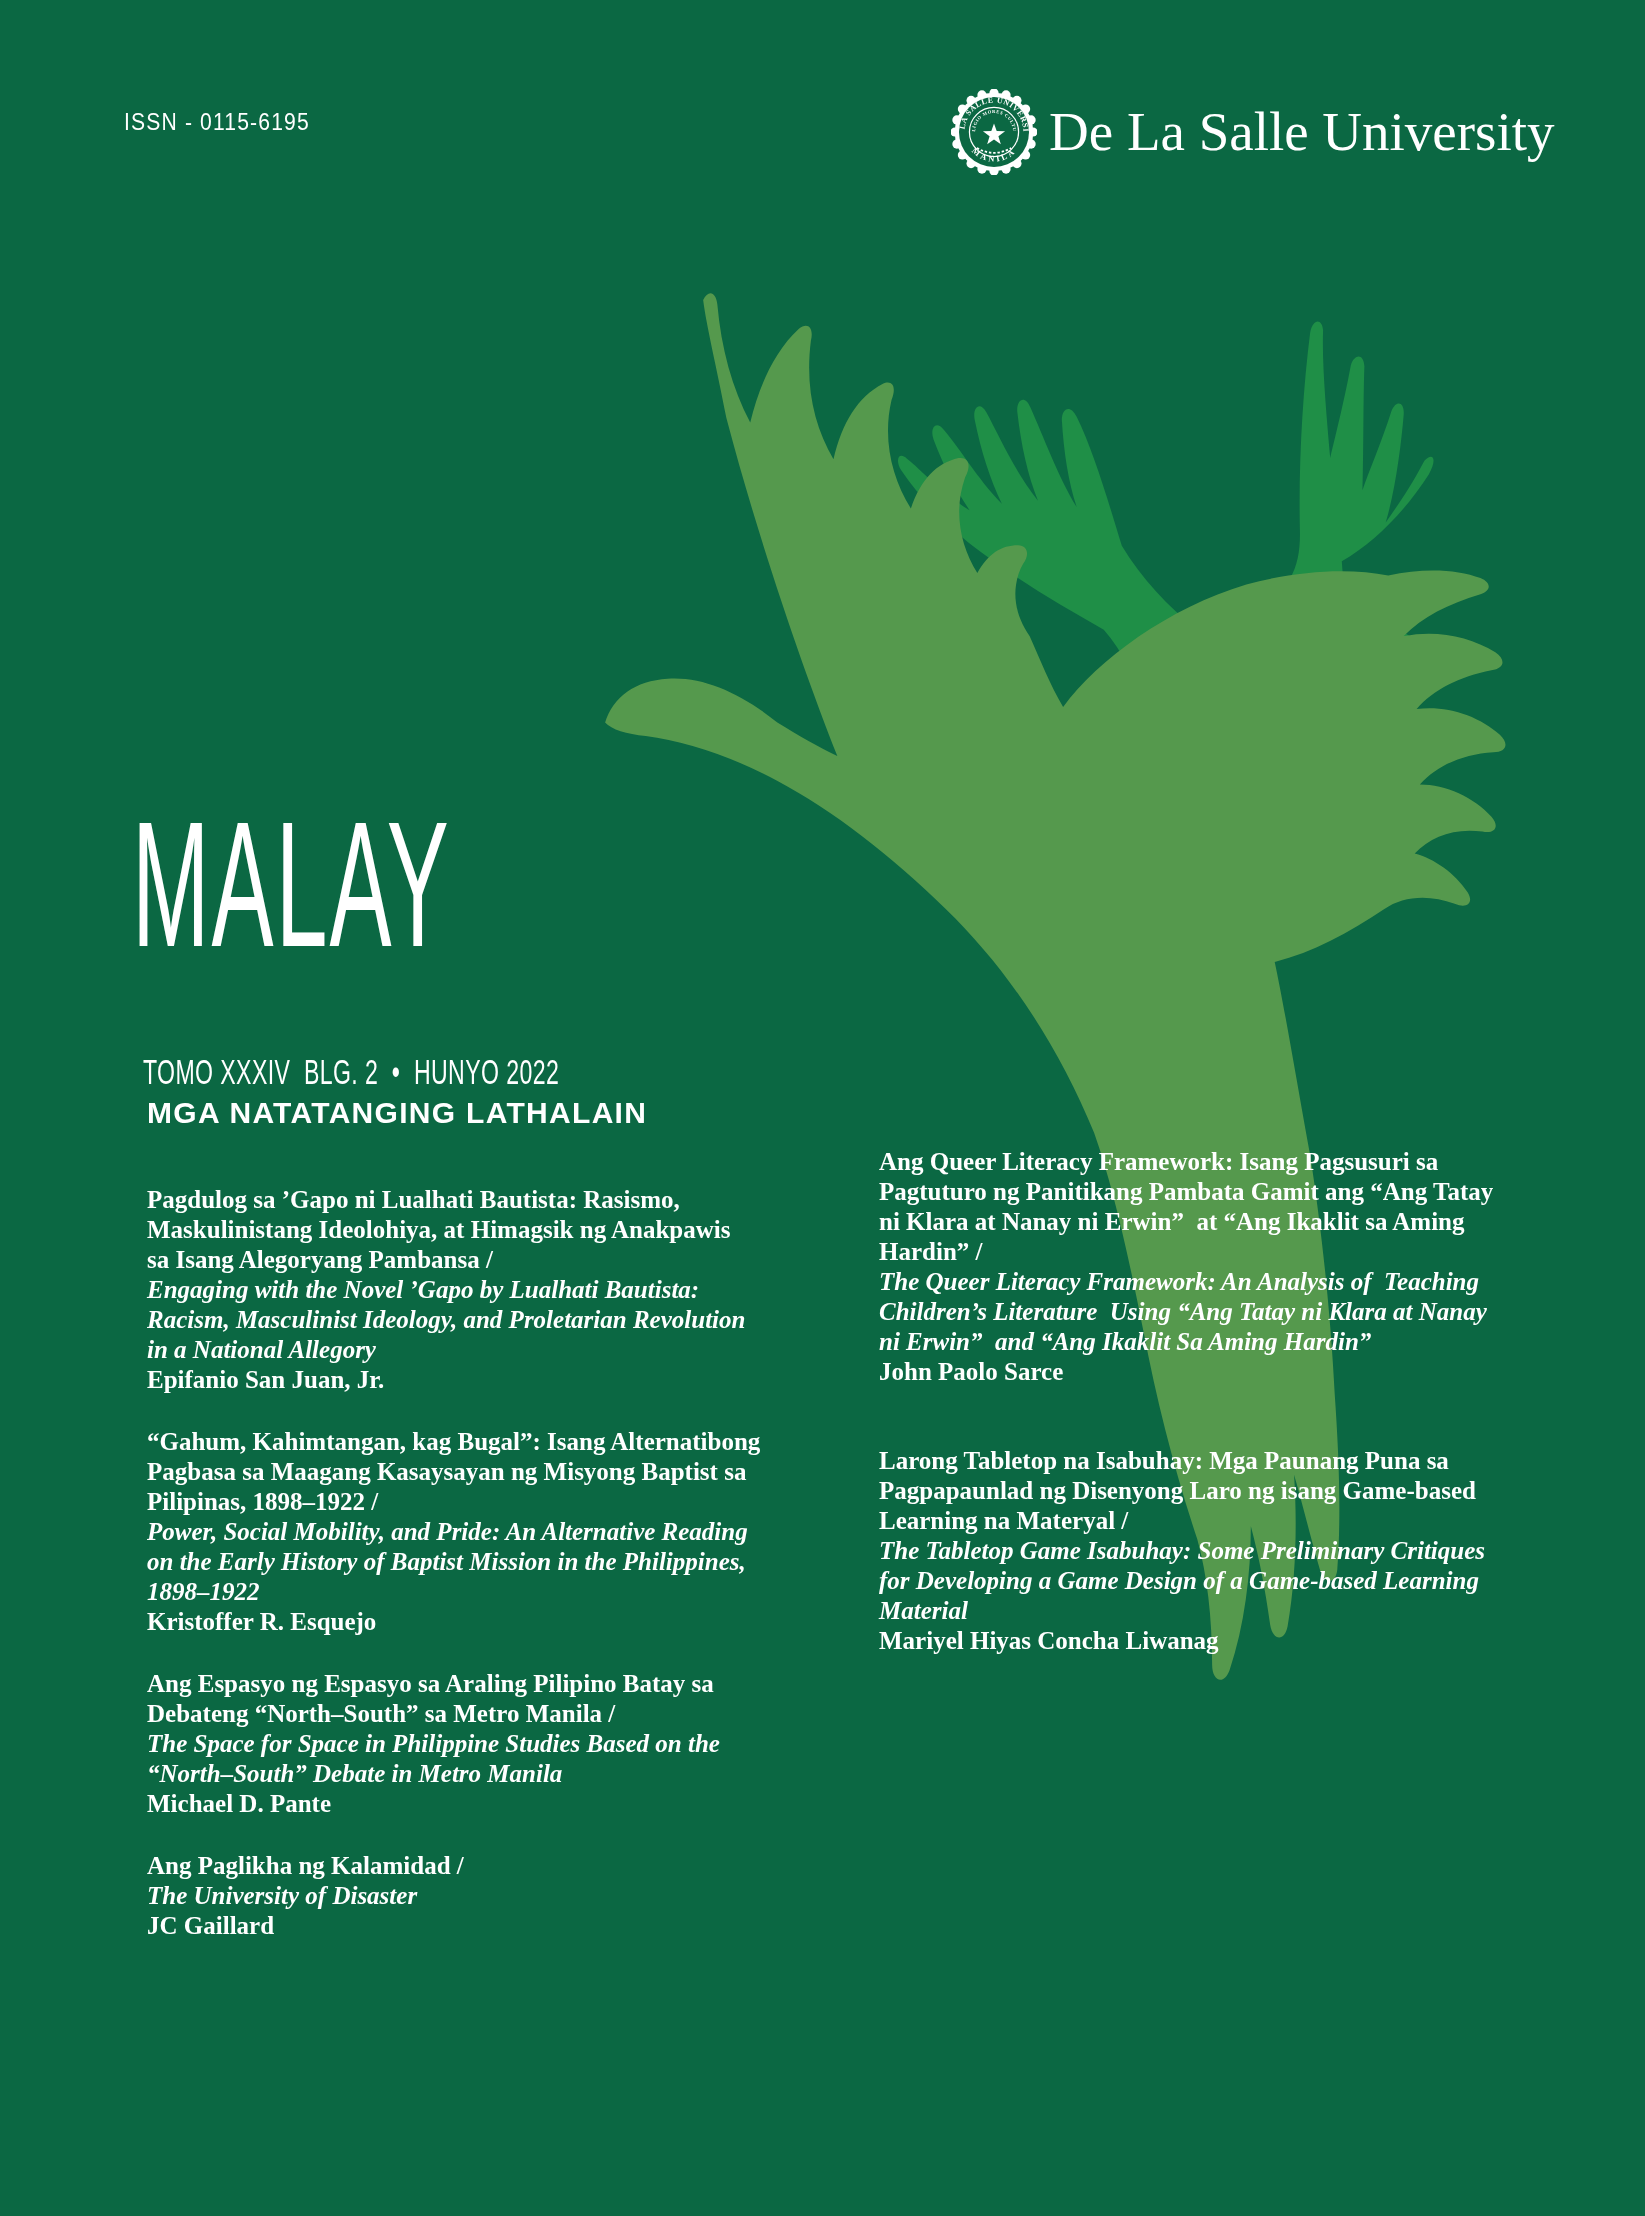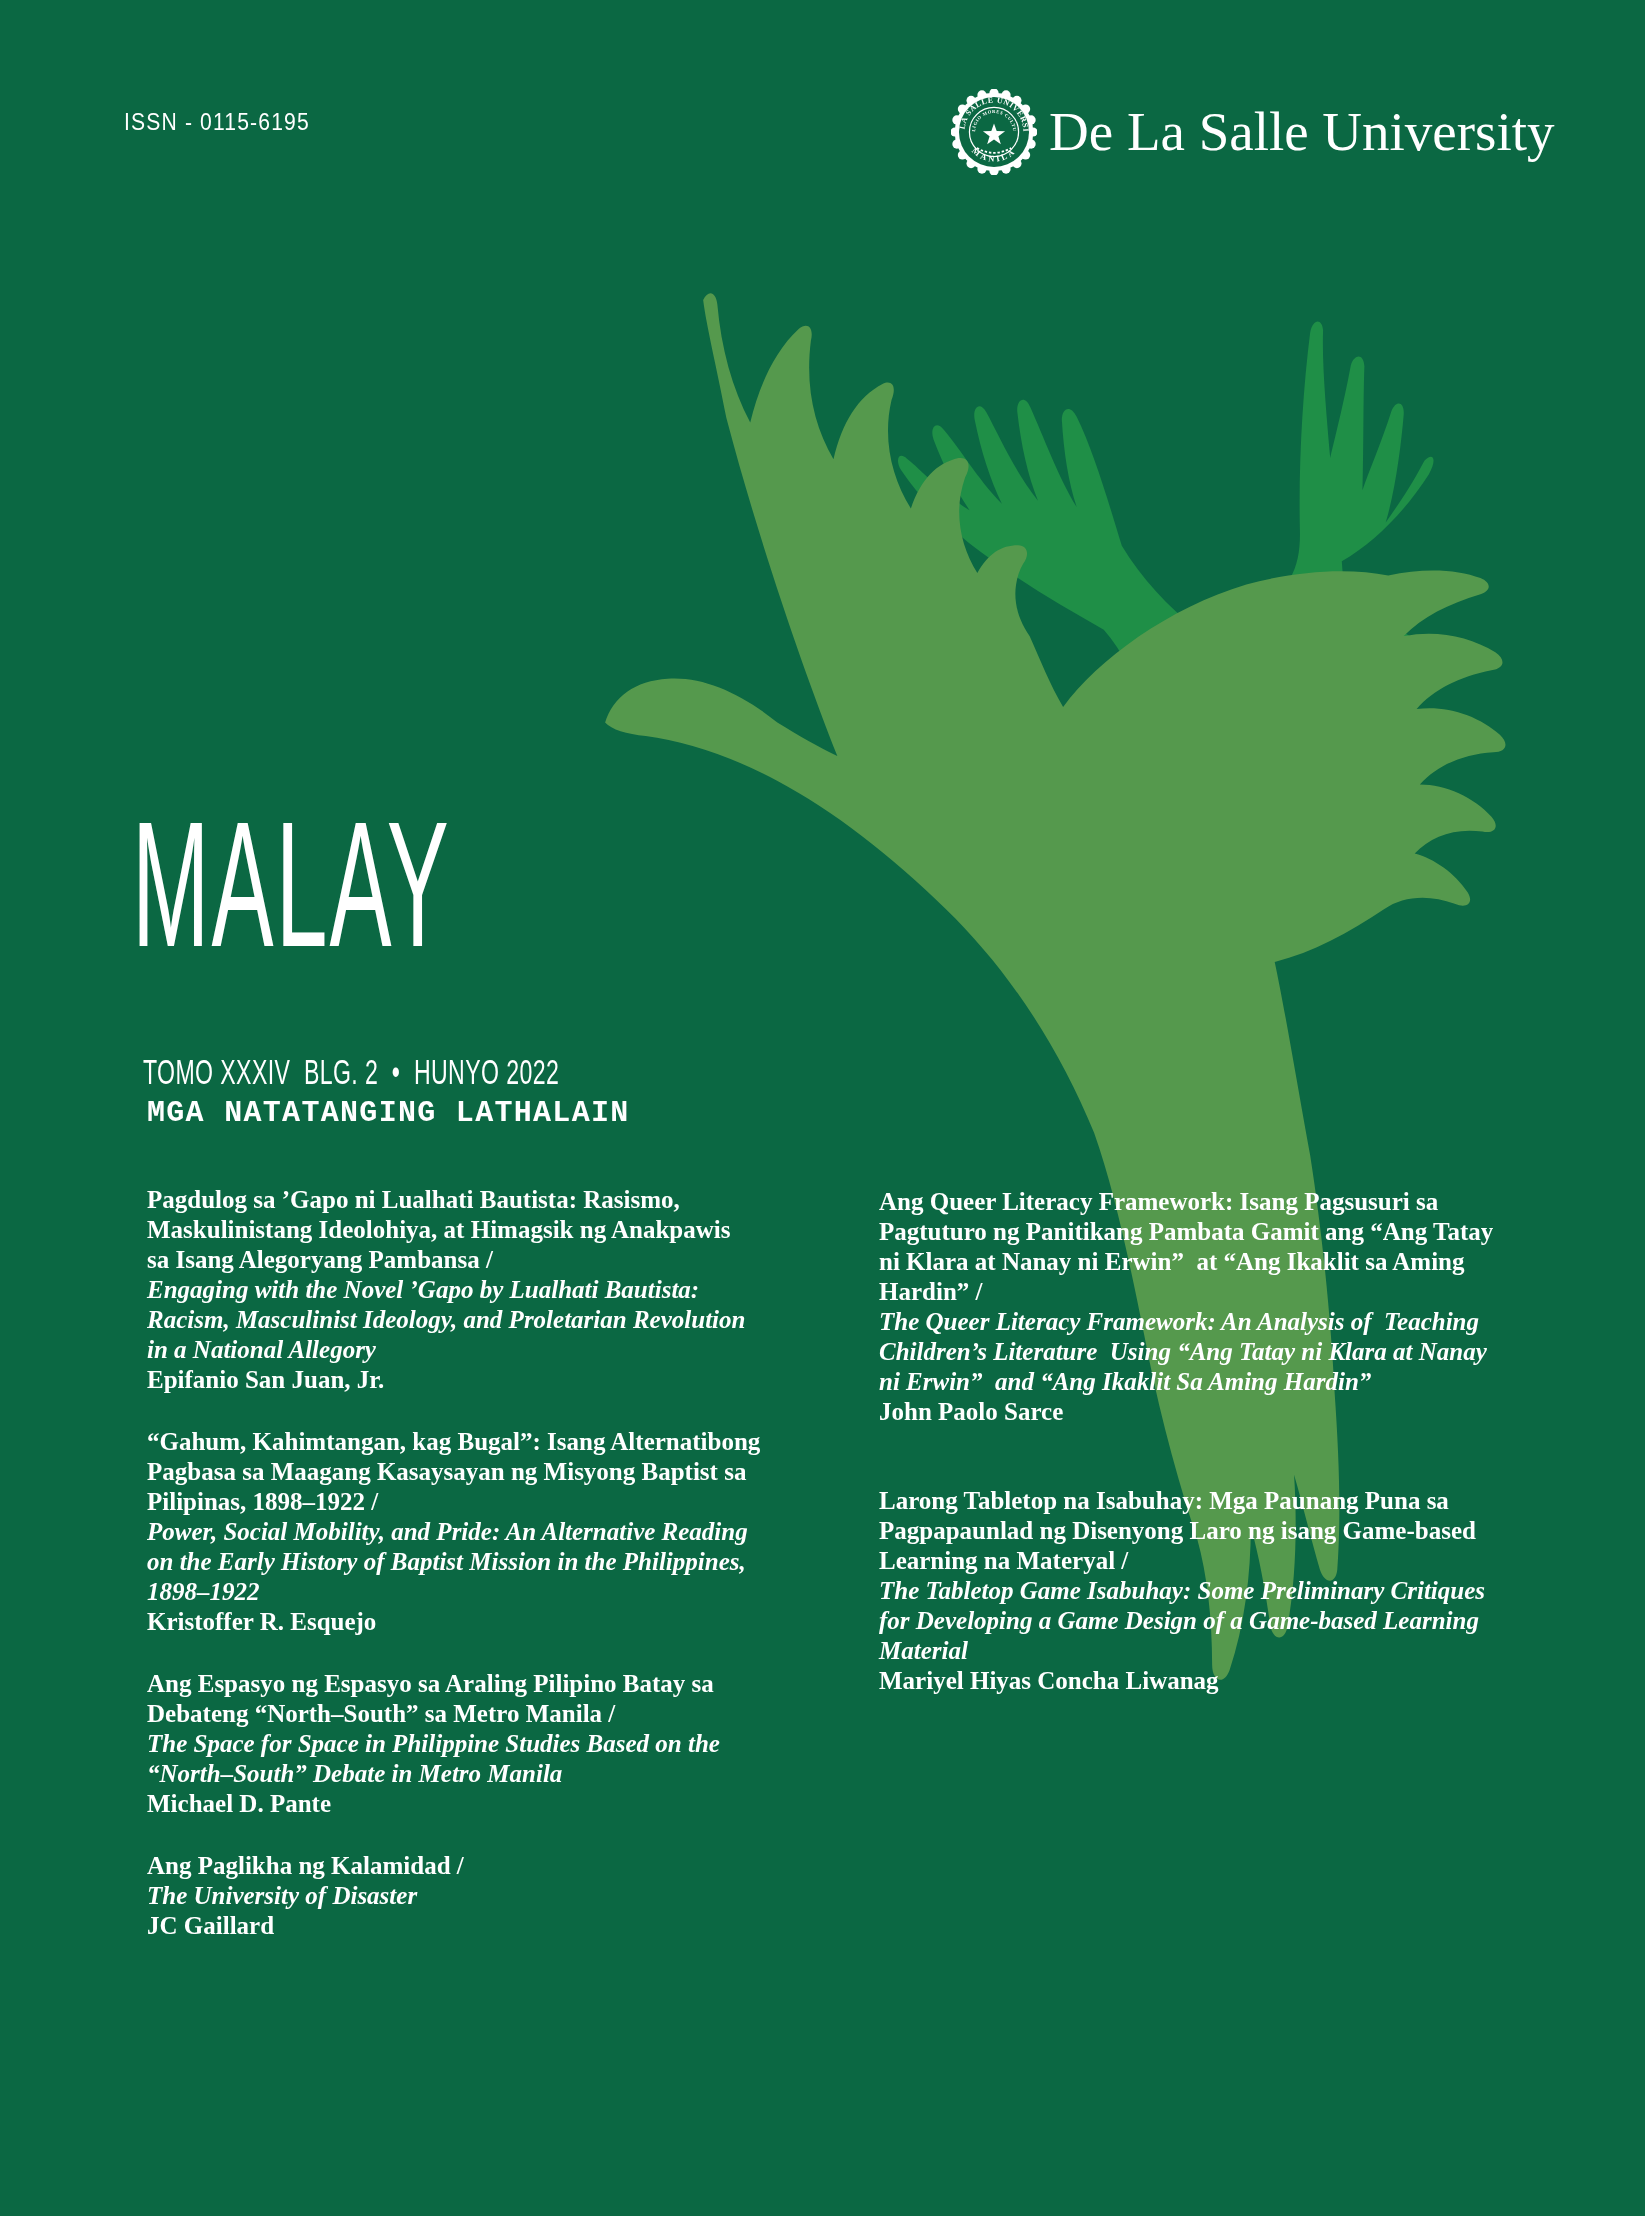--- a/index.html
+++ b/index.html
@@ -39,28 +39,28 @@
   }
   .issue-line{
     position:absolute;left:143px;top:1052px;
     font-size:35px;font-weight:200;letter-spacing:0.6px;white-space:pre;
     transform:scaleX(.66);transform-origin:left top;
   }
 
   
   .section-header{
     position:absolute;left:147px;top:1096px;
-    font-family:Liberation Mono, monospace;
+    font-family:Liberation Sans, sans-serif;
     font-weight:700;font-size:30px;letter-spacing:1.3px;white-space:pre;
   }
   .col{position:absolute;}
   .col-left{left:147px;top:1161px;width:729px;margin-top:24px;}
   .col-right{left:879px;top:1147px;width:729px;}
   .block{margin:0 0 32px 0;}
-  .col-right .block{margin-bottom:59px;margin-top:40px;}
+  .col-right .block{margin-bottom:59px;}
   .line{
     font-family:"Liberation Serif",serif;
     font-size:25px;line-height:30px;font-weight:700;
     white-space:pre;color:#fff;
   }
   .trans-line{font-style:italic;}
 </style>
 </head>
 <body style="background: rgb(11, 104, 67);">
 

